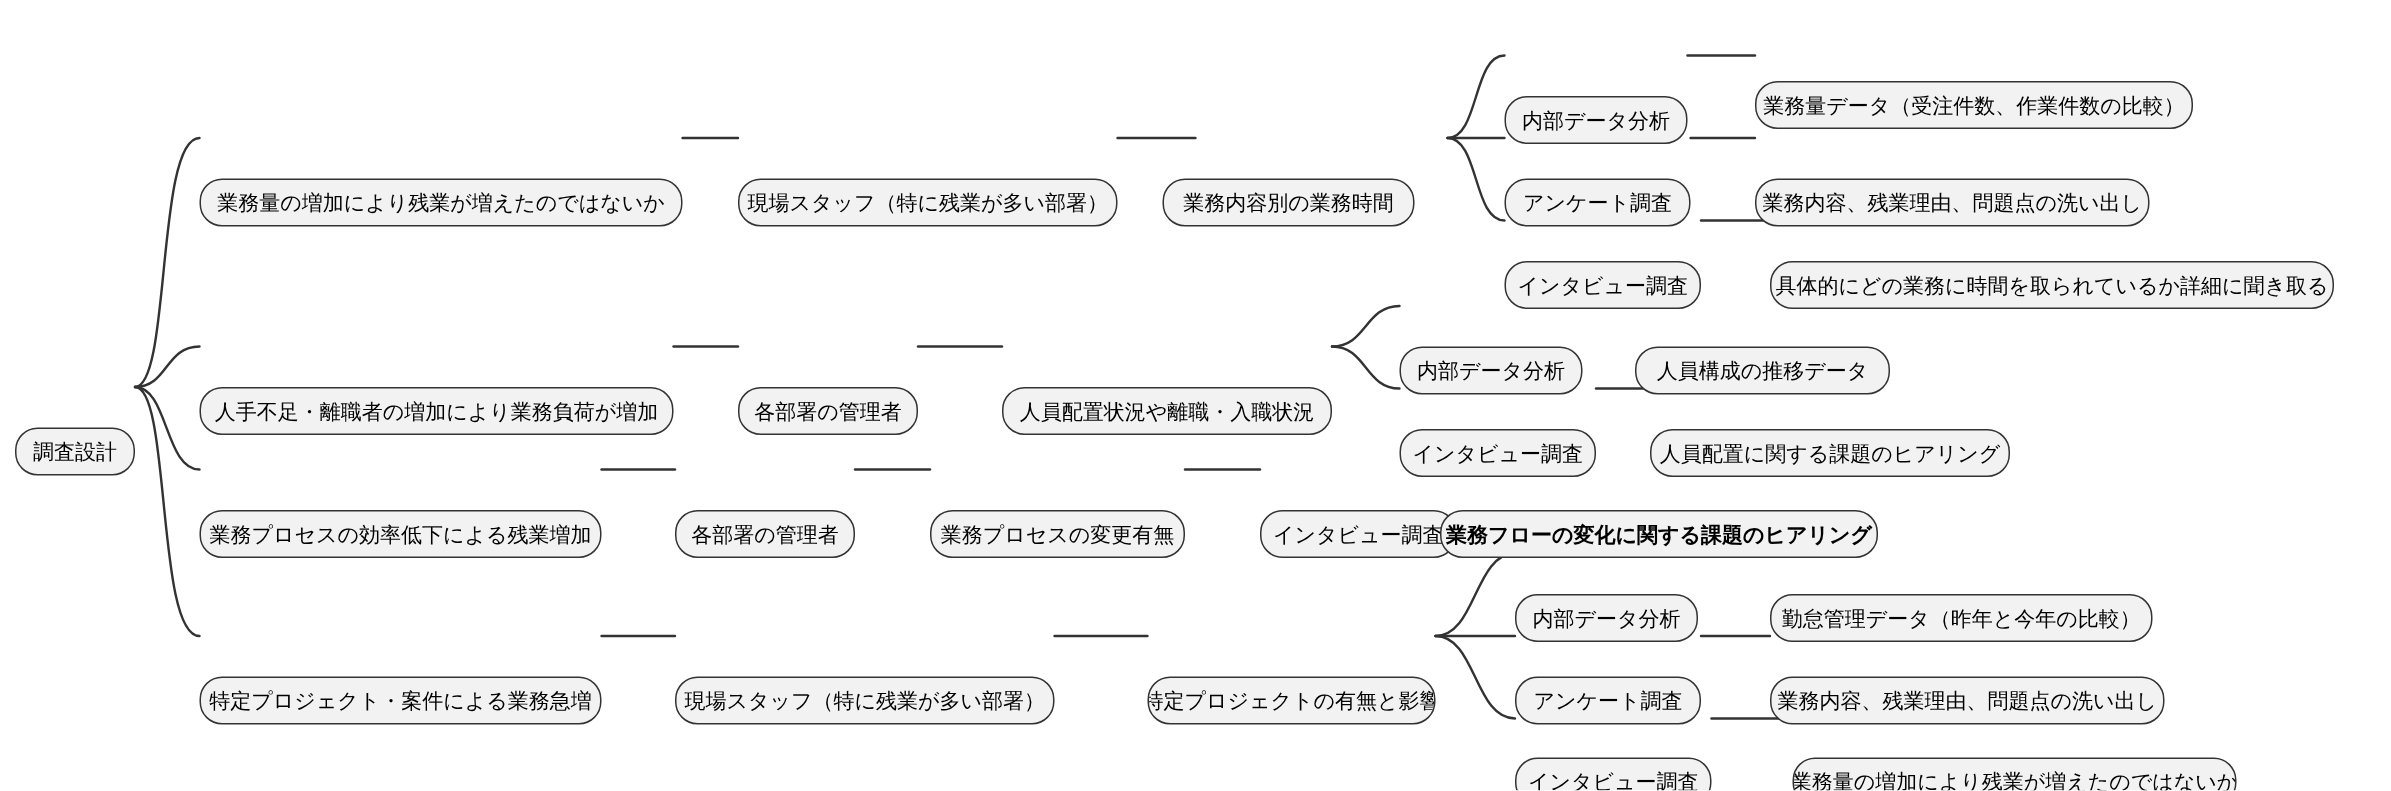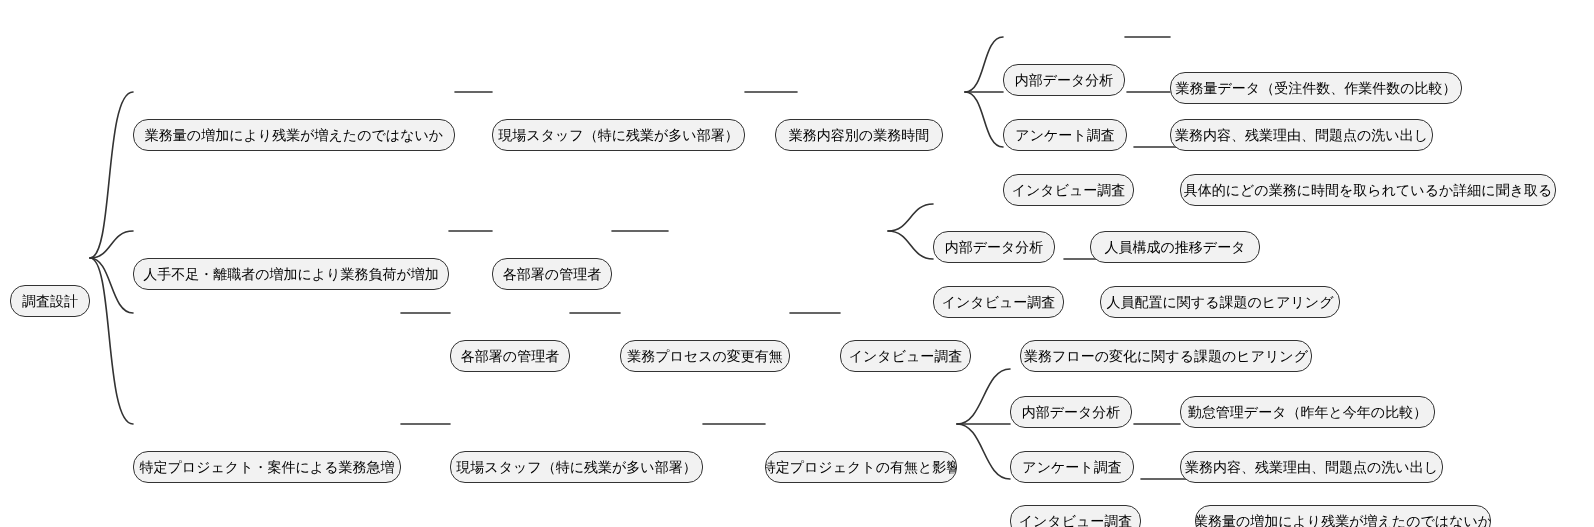--- a/index.html
+++ b/index.html
@@ -87,37 +87,39 @@
     <path d="M 1134 424 L 1180 424"></path>
     <path d="M 1141 479 L 1195 479"></path>
   </svg>
 
   <div class="node" style="left:10px; top:242px; width:80px;">調査設計</div>
 
   <div class="node" style="left:133px; top:76px; width:322px;">業務量の増加により残業が増えたのではないか</div>
   <div class="node" style="left:492px; top:76px; width:253px;">現場スタッフ（特に残業が多い部署）</div>
   <div class="node" style="left:775px; top:76px; width:168px;">業務内容別の業務時間</div>
   <div class="node" style="left:1003px; top:21px; width:122px;">内部データ分析</div>
-  <div class="node" style="left:1170px; top:29px; width:292px;">業務量データ（受注件数、作業件数の比較）</div>
+  <div class="node" style="left:1170px; top:11px; width:292px;">業務量データ（受注件数、作業件数の比較）</div>
   <div class="node" style="left:1003px; top:76px; width:124px;">アンケート調査</div>
   <div class="node" style="left:1170px; top:76px; width:263px;">業務内容、残業理由、問題点の洗い出し</div>
   <div class="node" style="left:1003px; top:131px; width:131px;">インタビュー調査</div>
   <div class="node" style="left:1180px; top:131px; width:376px;">具体的にどの業務に時間を取られているか詳細に聞き取る</div>
 
   <div class="node" style="left:133px; top:215px; width:316px;">人手不足・離職者の増加により業務負荷が増加</div>
   <div class="node" style="left:492px; top:215px; width:120px;">各部署の管理者</div>
+  <div class="node" style="left:668px; top:215px; width:220px;">人員配置状況や離職・入職状況</div>
   <div class="node" style="left:933px; top:188px; width:122px;">内部データ分析</div>
   <div class="node" style="left:1090px; top:188px; width:170px;">人員構成の推移データ</div>
   <div class="node" style="left:933px; top:243px; width:131px;">インタビュー調査</div>
   <div class="node" style="left:1100px; top:243px; width:240px;">人員配置に関する課題のヒアリング</div>
 
+  <div class="node" style="left:133px; top:297px; width:268px;">業務プロセスの効率低下による残業増加</div>
   <div class="node" style="left:450px; top:297px; width:120px;">各部署の管理者</div>
   <div class="node" style="left:620px; top:297px; width:170px;">業務プロセスの変更有無</div>
   <div class="node" style="left:840px; top:297px; width:131px;">インタビュー調査</div>
-  <div class="node" style="left:1020px; top:297px; width:292px;">業務フローの変化に関する課題のヒアリング</div>
+  <div class="node" style="left:960px; top:297px; width:292px;font-weight:bold;">業務フローの変化に関する課題のヒアリング</div>
 
   <div class="node" style="left:133px; top:408px; width:268px;">特定プロジェクト・案件による業務急増</div>
   <div class="node" style="left:450px; top:408px; width:253px;">現場スタッフ（特に残業が多い部署）</div>
   <div class="node" style="left:765px; top:408px; width:192px;text-align:center;">特定プロジェクトの有無と影響</div>
   <div class="node" style="left:1010px; top:353px; width:122px;">内部データ分析</div>
   <div class="node" style="left:1180px; top:353px; width:255px;">勤怠管理データ（昨年と今年の比較）</div>
   <div class="node" style="left:1010px; top:408px; width:124px;">アンケート調査</div>
   <div class="node" style="left:1180px; top:408px; width:263px;">業務内容、残業理由、問題点の洗い出し</div>
   <div class="node" style="left:1010px; top:462px; width:131px;">インタビュー調査</div>
   <div class="node" style="left:1195px; top:462px; width:296px;">業務量の増加により残業が増えたのではないか</div>

